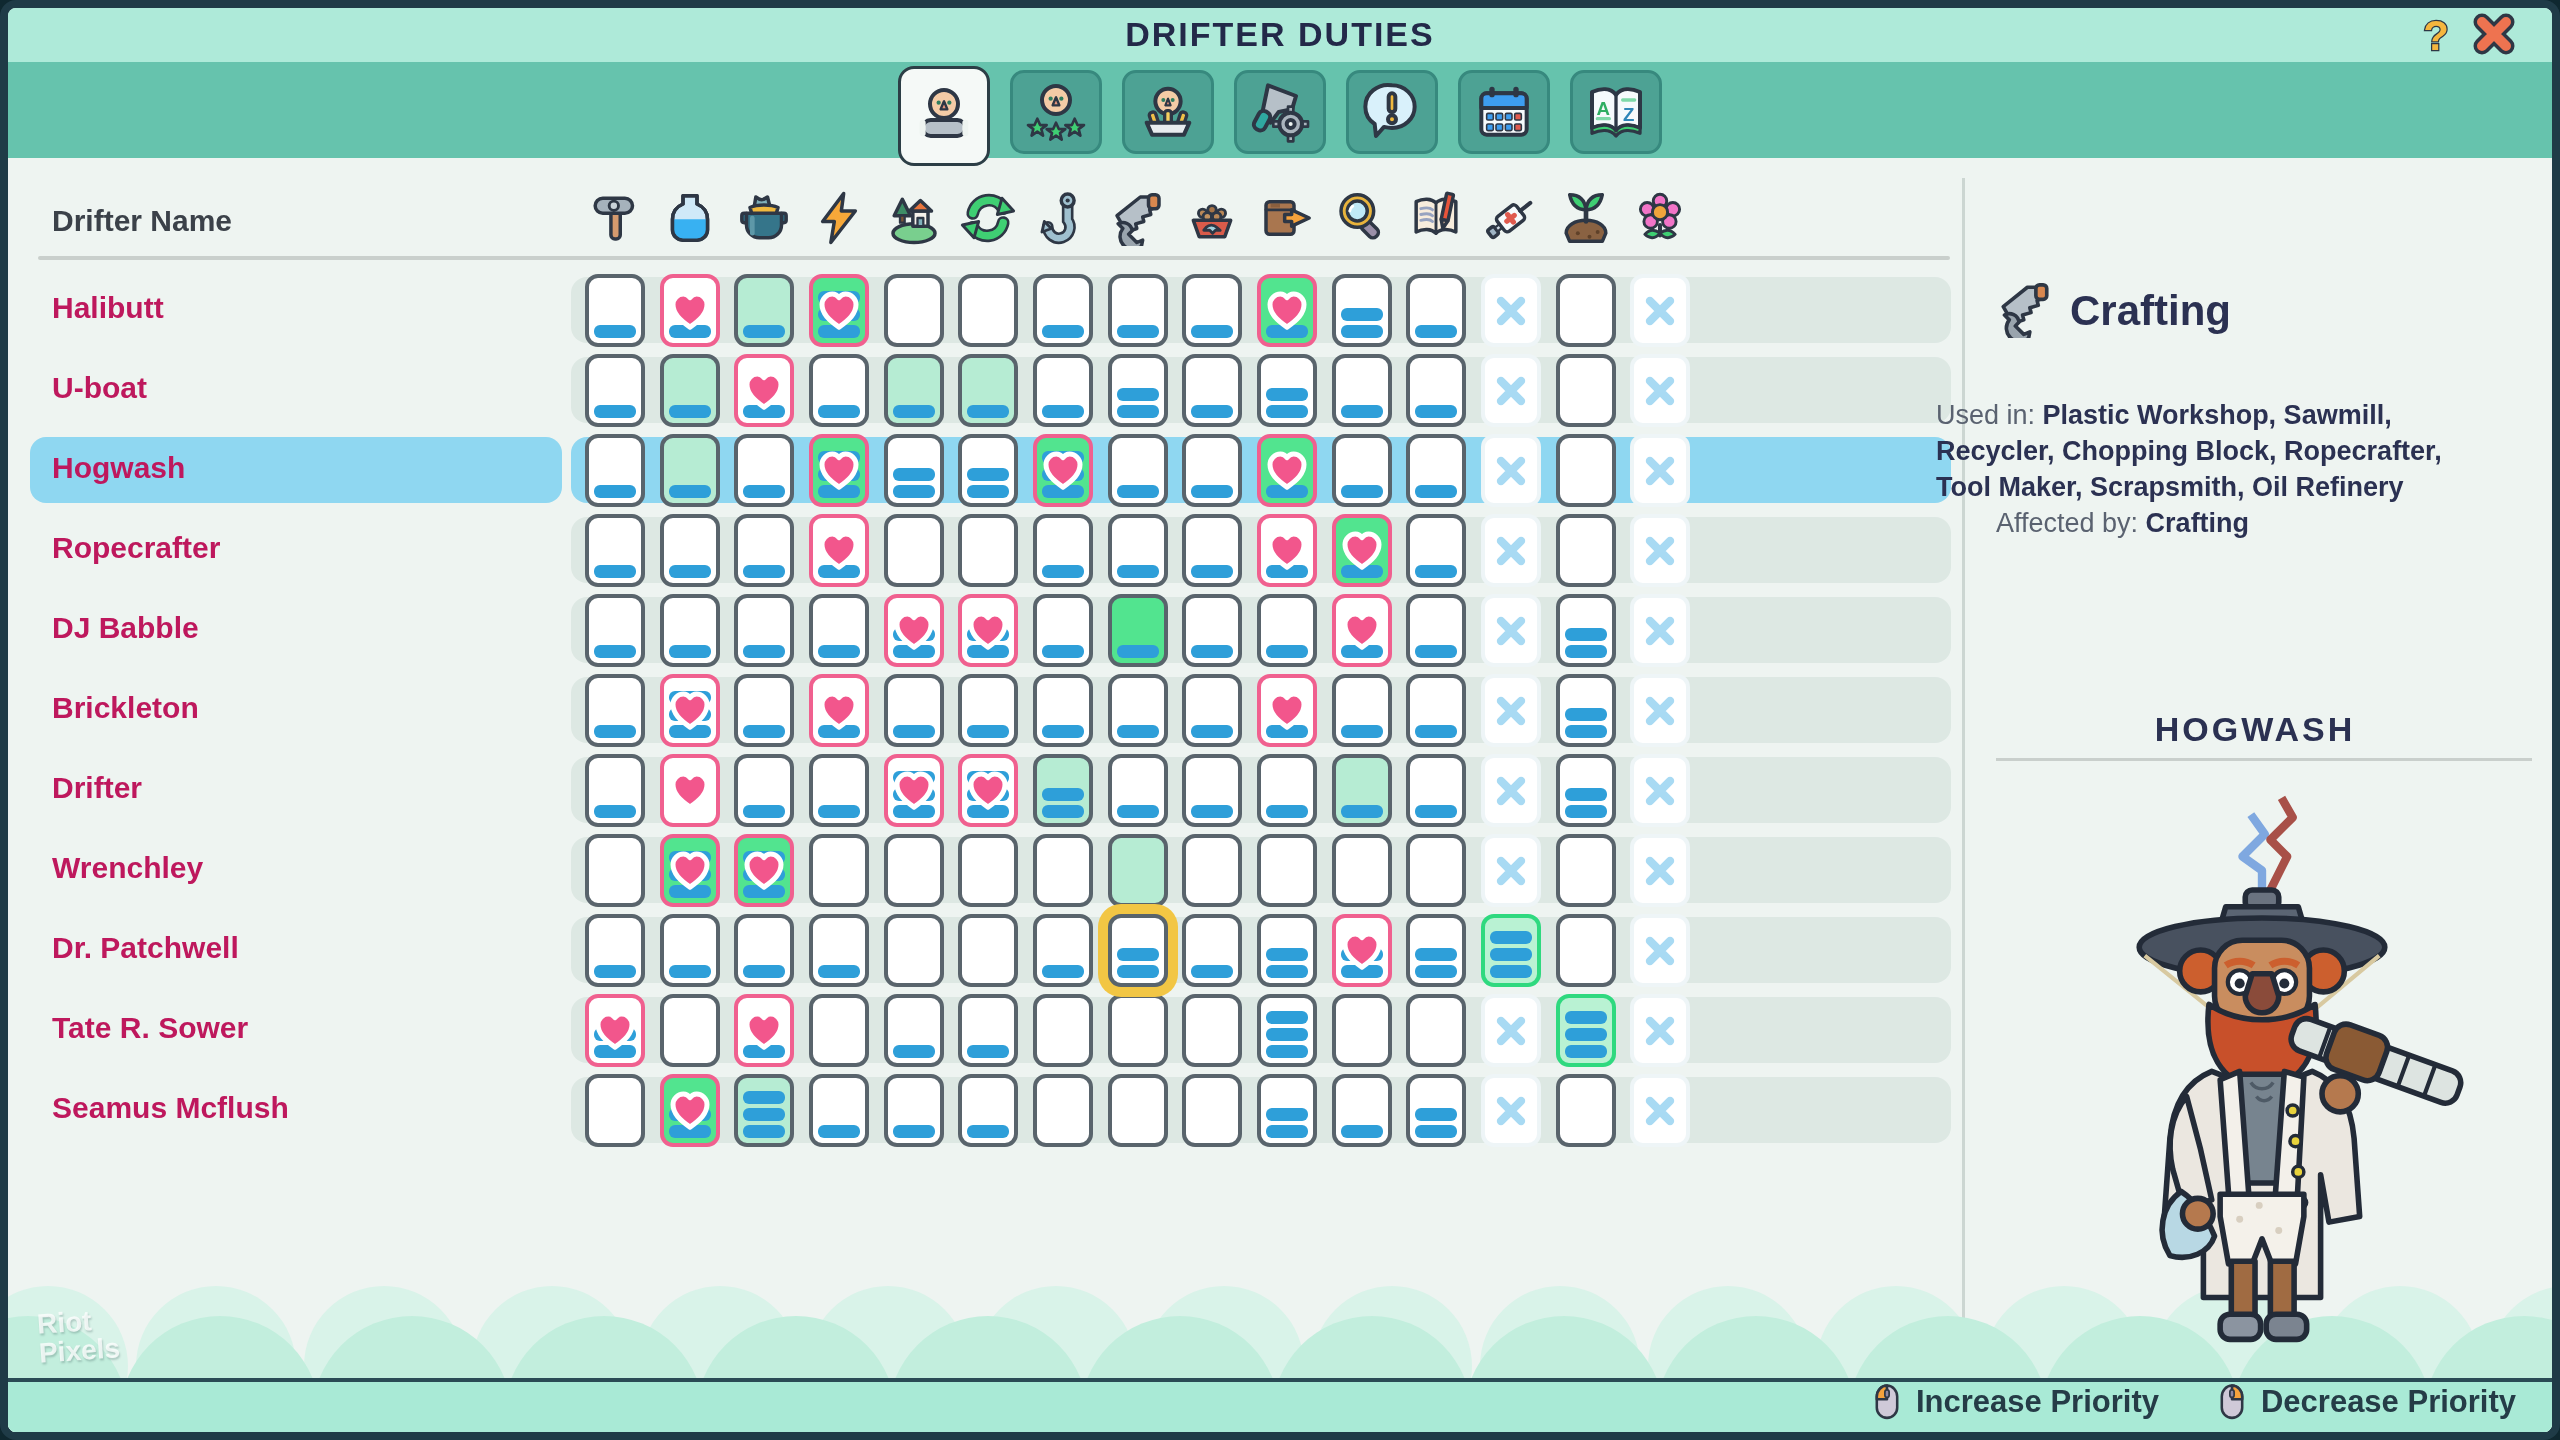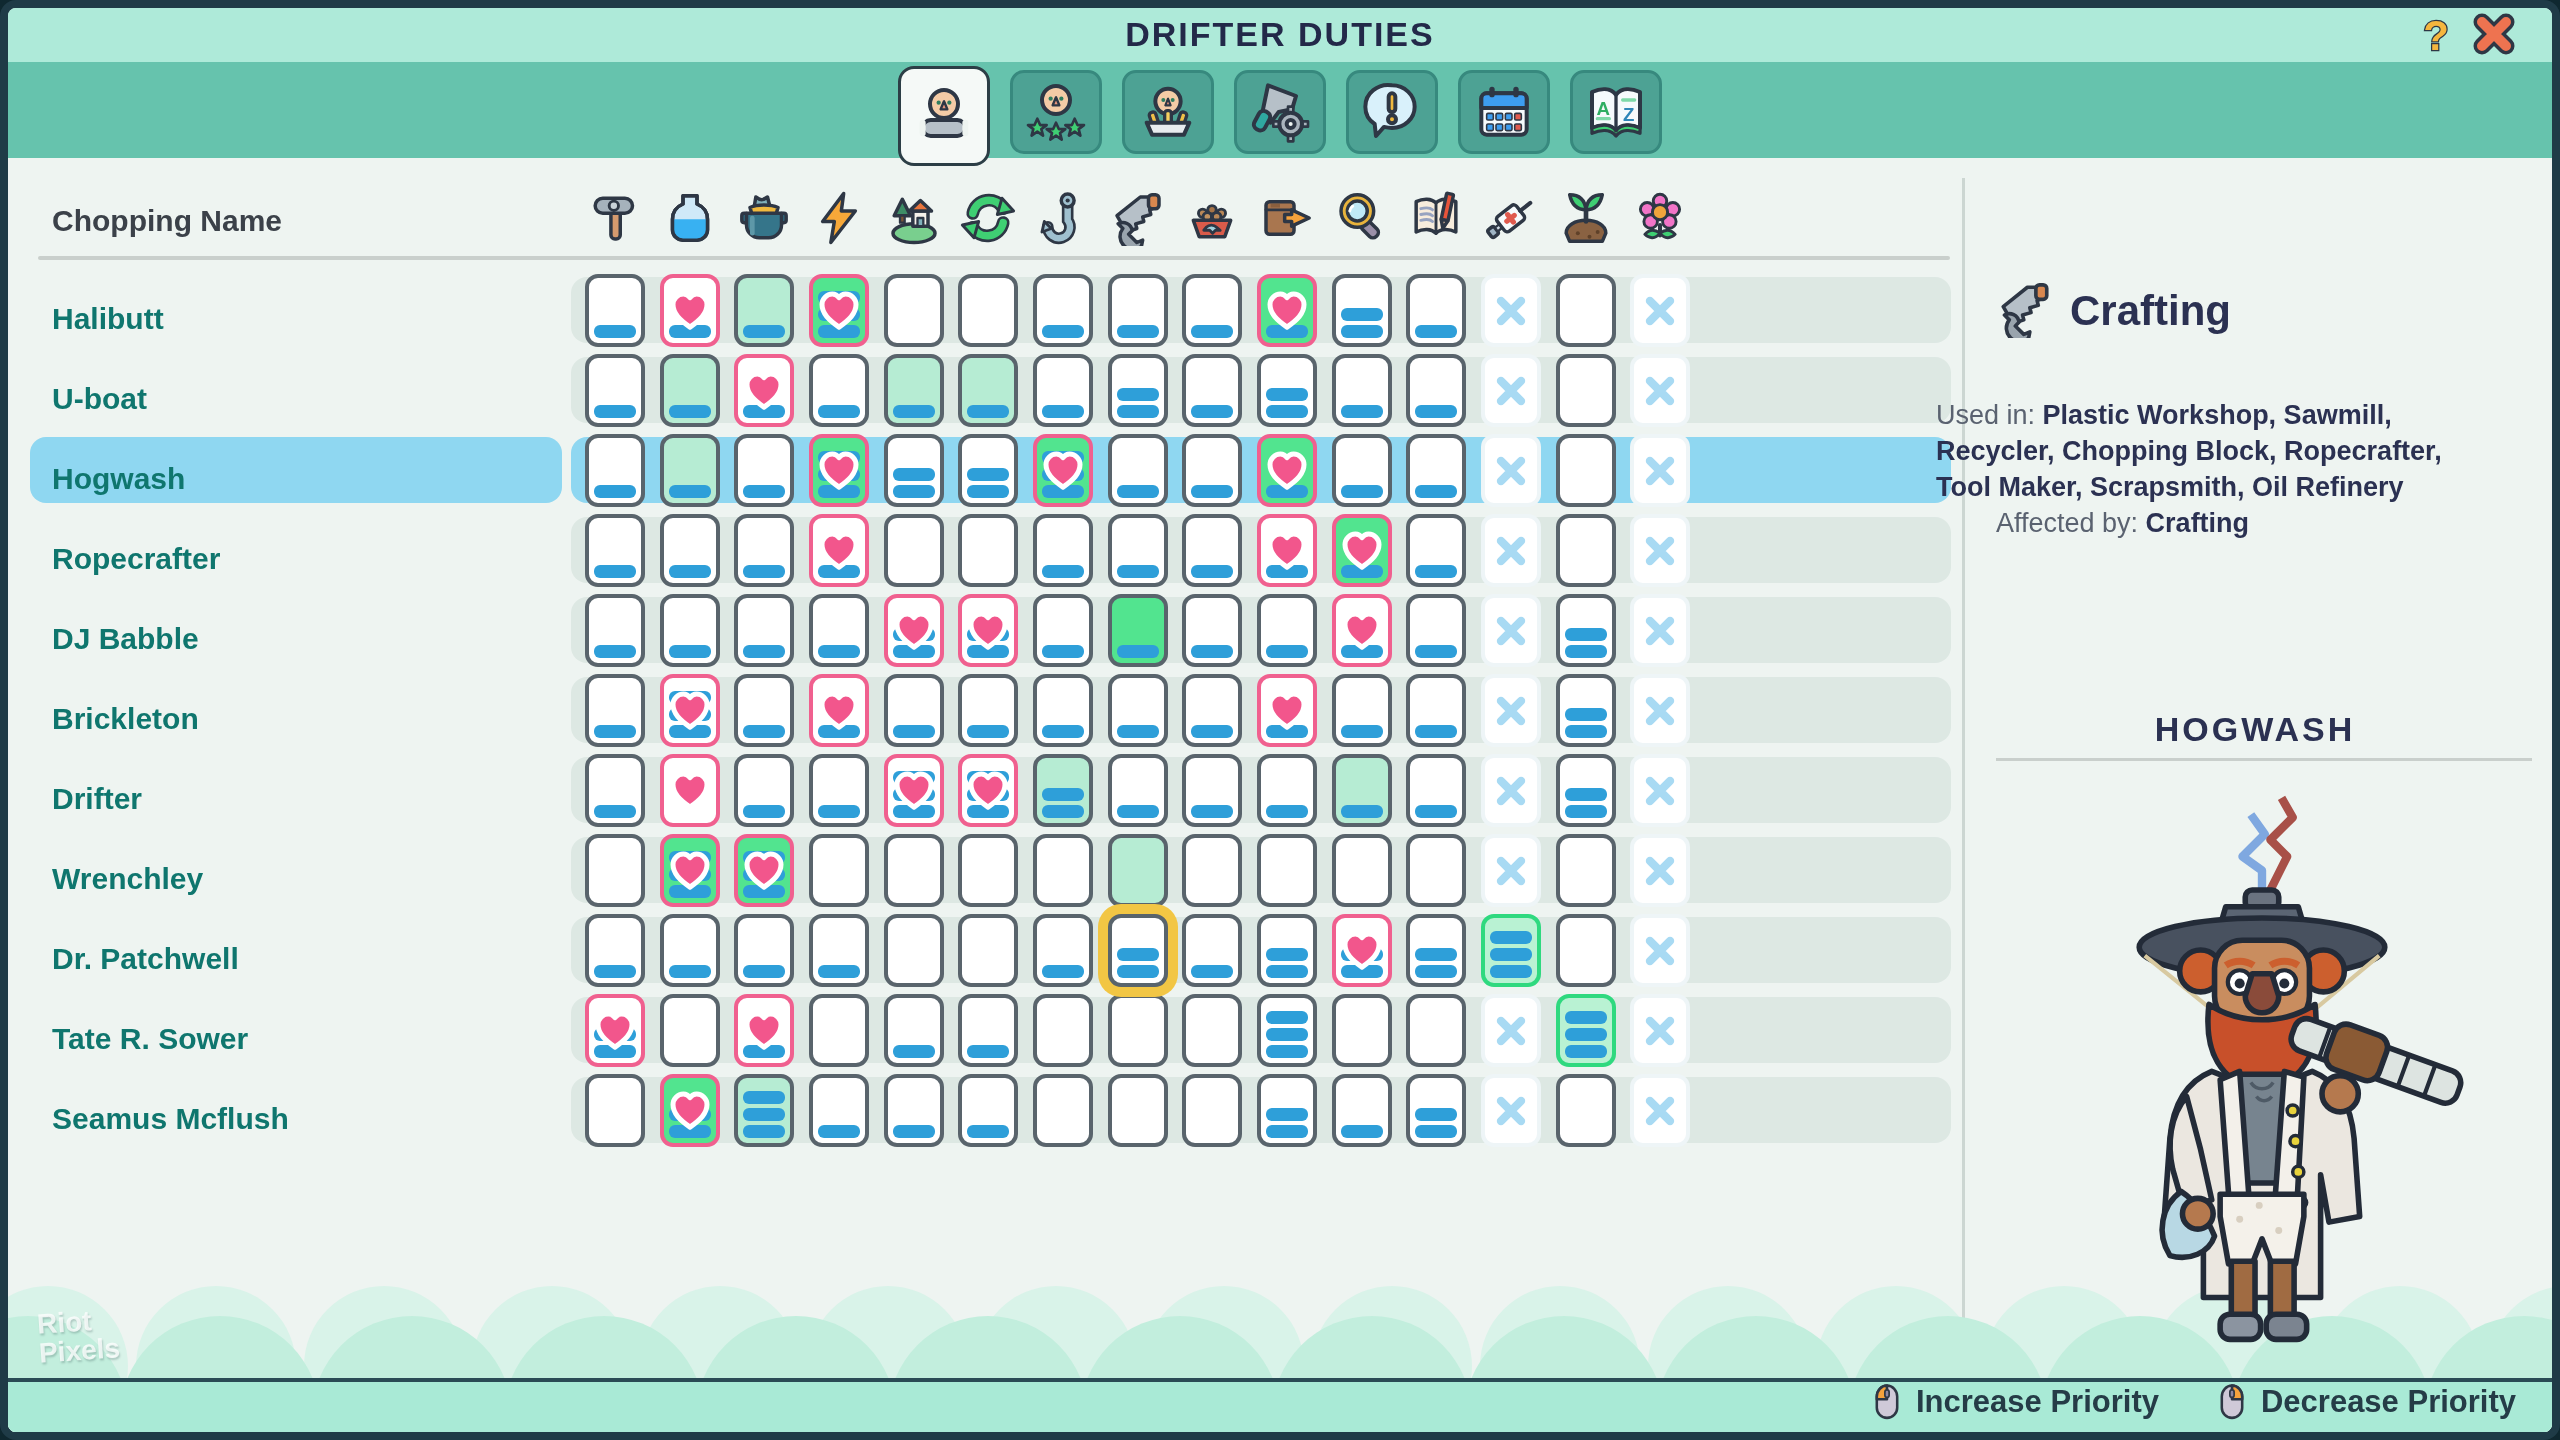--- a/index.html
+++ b/index.html
@@ -23,21 +23,21 @@
   .tab svg{width:64px;height:64px;}
   
   .name-header{position:absolute;left:44px;top:196px;font-size:30px;font-weight:bold;color:#3b4149;}
   .header-divider{position:absolute;left:30px;top:248px;width:1912px;height:4px;background:#c9cfcc;border-radius:2px;}
   .duty-icon{position:absolute;width:56px;height:56px;cursor:pointer;}
   .duty-icon svg{width:100%;height:100%;}
   
   .row-strip{position:absolute;left:563px;width:1380px;height:66px;border-radius:16px;background:#dde8e3;}
   .row-strip.selected{background:#8fd7f1;}
   .name-bg{position:absolute;left:22px;width:532px;height:66px;border-radius:16px;background:#8fd7f1;}
-  .row-name{position:absolute;left:44px;font-size:30px;font-weight:bold;color:#0f766e;cursor:pointer;white-space:nowrap;margin-top:11px;}
+  .row-name{position:absolute;left:44px;font-size:30px;font-weight:bold;color:#be185d;cursor:pointer;white-space:nowrap;}
   .cell{position:absolute;width:60px;height:73px;background:#fff;border:4px solid #59646c;border-radius:13px;
         box-sizing:border-box;cursor:pointer;}
   .cell .bar{position:absolute;left:5px;right:5px;height:13px;border-radius:6px;background:#2e9fd9;}
   .cell .s0{bottom:5px}.cell .s1{bottom:22px}.cell .s2{bottom:39px}
   .cell .heart{position:absolute;left:50%;top:50%;width:48px;height:48px;transform:translate(-50%,-54%);}
   .cell .heart svg,.cell .xmark svg{width:100%;height:100%;}
   .cell .xmark{position:absolute;left:50%;top:50%;width:44px;height:44px;transform:translate(-50%,-50%);}
   .cell.bg-mint{background:#b6ecd3}
   .cell.bg-bright{background:#52e48f}
   .cell.bg-mintlite{background:#b9f2d3}
@@ -194,21 +194,21 @@
               <path d="M24 11v27" stroke-width="2.5"></path>
               <text x="14.5" y="26" font-family="Liberation Sans,sans-serif" font-size="14" font-weight="bold" fill="#2fae62" stroke="none" text-anchor="middle">A</text>
               <text x="33.5" y="31" font-family="Liberation Sans,sans-serif" font-size="14" font-weight="bold" fill="#2f86b8" stroke="none" text-anchor="middle">Z</text>
               <path d="M29 15h9M10 29h9" stroke="#7fd9a8" stroke-width="2.5" fill="none"></path>
             </g>
           </svg>
         </span>
       </div>
     </div>
 
-  <div class="name-header">Chopping Name</div>
+  <div class="name-header">Drifter Name</div>
   <div class="header-divider"></div>
   <div id="duty-headers">
       <div class="duty-icon" style="left: 579px; top: 182px;"><svg viewBox="0 0 48 48" xmlns="http://www.w3.org/2000/svg">
           <g stroke="#2e3745" stroke-linejoin="round" stroke-linecap="round" stroke-width="3">
             <rect x="20.5" y="18" width="8" height="24" rx="3.5" fill="#d59a6e"></rect>
             <rect x="7" y="7" width="32" height="13" rx="6.5" fill="#a6b2bc"></rect>
             <circle cx="23" cy="13.5" r="4" fill="#c9d2d8" stroke-width="2.5"></circle>
           </g>
         </svg></div>
       <div class="duty-icon" style="left: 654px; top: 182px;"><svg viewBox="0 0 48 48" xmlns="http://www.w3.org/2000/svg">

